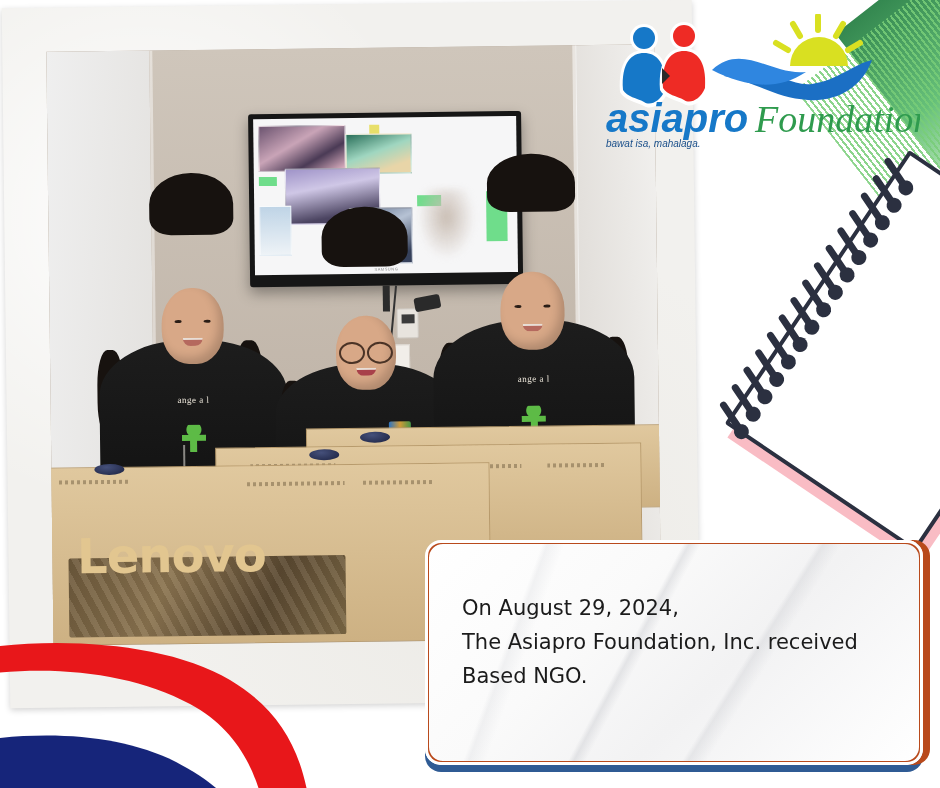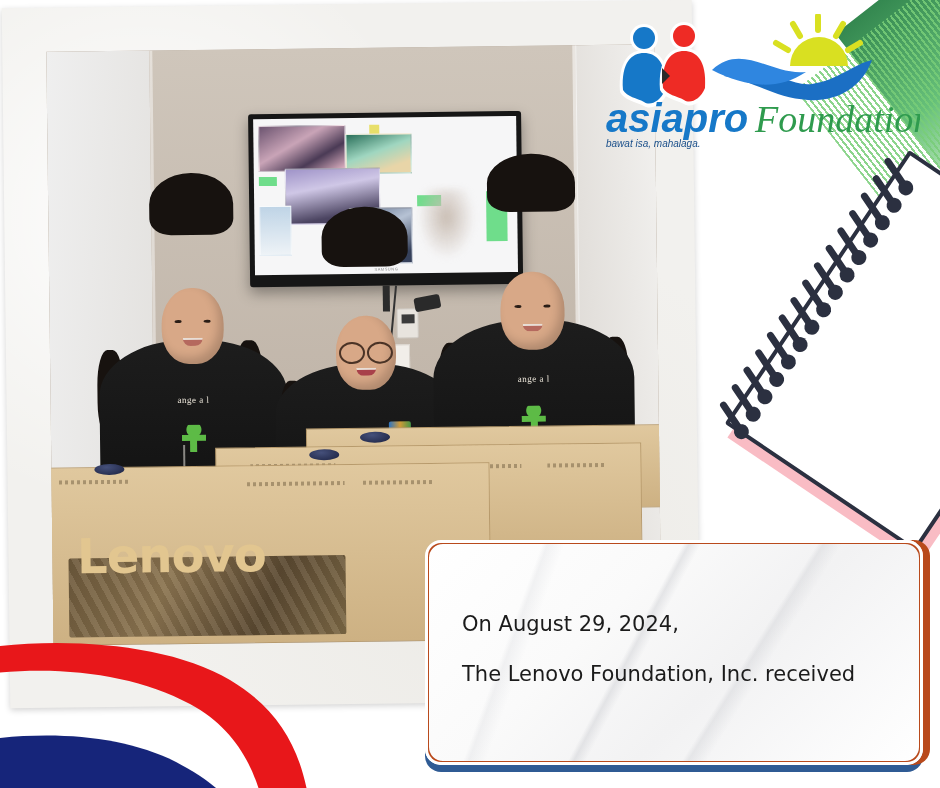--- a/index.html
+++ b/index.html
@@ -267,21 +267,21 @@
   .caption-inner{
     position:absolute; inset:4px; background:transparent;
     border-radius:13px;
     padding:44px 30px 20px 30px;
   }
   .caption-text{
     position:relative; z-index:2;
     font-size:21px; line-height:1.62; color:#1b1b1b;
     font-family:"DejaVu Sans", sans-serif;
   }
-  .cl{ display:block; white-space:nowrap;margin-top:16px; }
+  .cl{ display:block; white-space:nowrap; }
   .justified{ text-align:justify; text-align-last:justify; }
 </style>
 </head>
 <body>
 
 <div id="canvas">
 
   <div class="green-corner2"></div>
   <div class="green-corner"></div>
 
@@ -455,18 +455,19 @@
                C322 112 300 72 250 42 C186 4 74 -2 -10 12 Z" fill="#e8171a"></path>
       <path d="M-10 104 C64 92 140 96 196 124 C238 146 254 166 262 180 L-10 180 Z" fill="#16257a"></path>
     </svg>
   </div>
 
   <div class="caption">
     <div class="caption-frame"></div>
     <div class="caption-inner">
       <div class="caption-text">
         <span class="cl">On August 29, 2024,</span>
-        <span class="cl">The Lenovo Foundation, Inc. received</span>
+        <span class="cl">The Asiapro Foundation, Inc. received</span>
+        <span class="cl">Based NGO.</span>
       </div>
     </div>
   </div>
 
 </div>
 
 </body></html>

